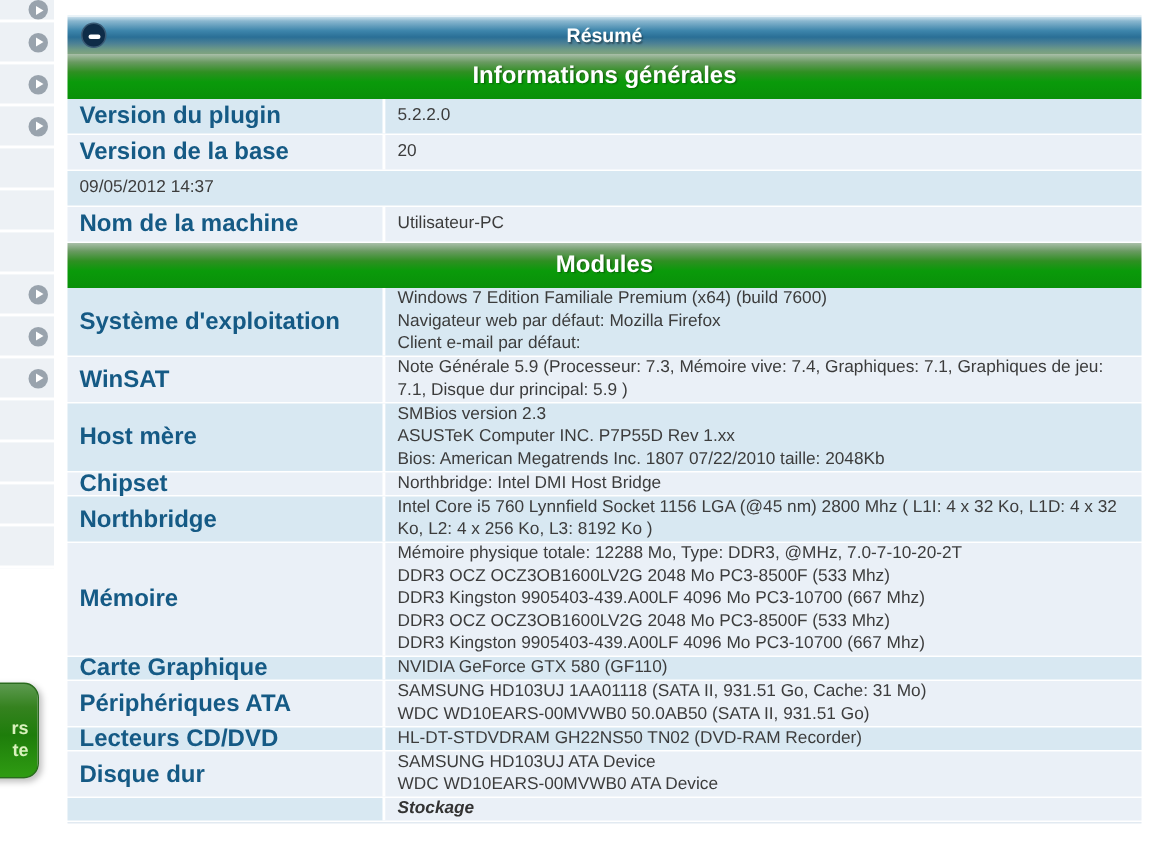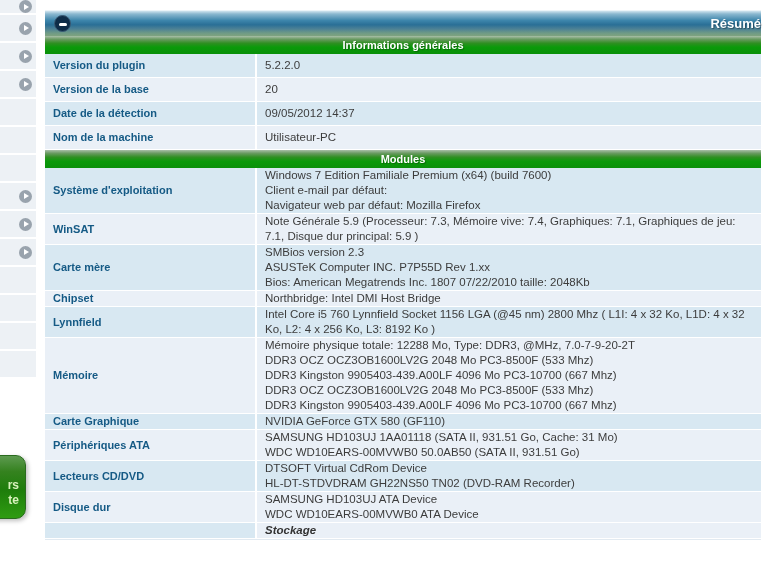--- a/index.html
+++ b/index.html
@@ -42,44 +42,44 @@
     box-shadow:2px 2px 4px rgba(0,0,0,0.25);
     color:#d9f2bd;font-weight:bold;font-size:12px;line-height:15px;
     text-align:right;padding:11px 6px 0 0;cursor:pointer;
   }
 
   
   .panel{position:absolute;left:45px;top:10px;width:716px;border-bottom:1px solid #e2eaf1;}
   .bar-blue{
     position:relative;height:26px;border-top:1px solid #eaf3f8;
     background:linear-gradient(180deg,#cfe3ee 0%,#8ab7cf 12%,#3d85ab 38%,#2a6f96 55%,#4d8195 72%,#6e9a86 88%,#7fa37f 100%);
-    display:flex;align-items:center;justify-content:flex-end;
+    display:flex;align-items:center;justify-content:center;
     color:#ffffff;font-weight:bold;font-size:13px;
     text-shadow:1px 1px 1px rgba(0,0,0,0.35);
   }
   .collapse-btn{
     position:absolute;left:9px;top:4px;width:17px;height:17px;border-radius:50%;
     background:#0e2c48;border:1px solid #3a5a74;cursor:pointer;
   }
   .collapse-btn::after{
     content:"";position:absolute;left:3.5px;top:6.5px;width:8px;height:3px;
     background:#ffffff;border-radius:1.5px;
   }
   .bar-green{
-    height:18px;
+    height:30px;
     background:linear-gradient(180deg,#a9bfa9 0%,#6a9a62 18%,#2f8f22 40%,var(--bright-green) 62%,#099009 100%);
     display:flex;align-items:center;justify-content:center;
-    color:#ffffff;font-weight:bold;font-size:11px;
+    color:#ffffff;font-weight:bold;font-size:16px;
     text-shadow:1px 1px 1px rgba(0,0,0,0.3);
   }
 
   .row{display:flex;border-bottom:1px solid #ffffff;}
   .cell-label{
     width:212px;flex:0 0 212px;padding:0 8px;border-right:2px solid #ffffff;
-    color:var(--label-text);font-weight:bold;font-size:11px;line-height:15px;
+    color:var(--label-text);font-weight:bold;font-size:16px;line-height:15px;
     display:flex;align-items:center;
   }
   .cell-value{flex:1;padding:0 8px;font-size:11.5px;color:var(--value-text);line-height:15px;}
   .s1 .cell-label,.s1 .cell-value{padding-top:4px;padding-bottom:4px;}
   .bg-a{background:var(--row-a);}
   .bg-b{background:var(--row-b);}
   .row.bold-value .cell-value{font-weight:bold;color:#333333;font-style:italic;}
 </style>
 </head>
 <body>
@@ -135,74 +135,73 @@
           <div>5.2.2.0</div>
         </div>
       </div>
       <div class="row s1">
         <div class="cell-label bg-b">Version de la base</div>
         <div class="cell-value bg-b">
           <div>20</div>
         </div>
       </div>
       <div class="row s1">
-        <div class="cell-label bg-a">Date de la détection</div>
         <div class="cell-value bg-a">
           <div>09/05/2012 14:37</div>
         </div>
       </div>
       <div class="row s1">
         <div class="cell-label bg-b">Nom de la machine</div>
         <div class="cell-value bg-b">
           <div>Utilisateur-PC</div>
         </div>
       </div>
     </div>
   <div class="bar-green">
     <span>Modules</span>
   </div>
   <div class="section-rows s2" id="sec1">
       <div class="row s2">
         <div class="cell-label bg-a">Système d'exploitation</div>
         <div class="cell-value bg-a">
           <div>Windows 7 Edition Familiale Premium (x64) (build 7600)</div>
+          <div>Navigateur web par défaut: Mozilla Firefox</div>
           <div>Client e-mail par défaut:</div>
-          <div>Navigateur web par défaut: Mozilla Firefox</div>
         </div>
       </div>
       <div class="row s2">
         <div class="cell-label bg-b">WinSAT</div>
         <div class="cell-value bg-b">
           <div>Note Générale 5.9 (Processeur: 7.3, Mémoire vive: 7.4, Graphiques: 7.1, Graphiques de jeu: 7.1, Disque dur principal: 5.9 )</div>
         </div>
       </div>
       <div class="row s2">
-        <div class="cell-label bg-a">Carte mère</div>
+        <div class="cell-label bg-a">Host mère</div>
         <div class="cell-value bg-a">
           <div>SMBios version 2.3</div>
           <div>ASUSTeK Computer INC. P7P55D Rev 1.xx</div>
           <div>Bios: American Megatrends Inc. 1807 07/22/2010 taille: 2048Kb</div>
         </div>
       </div>
       <div class="row s2">
         <div class="cell-label bg-b">Chipset</div>
         <div class="cell-value bg-b">
           <div>Northbridge: Intel DMI Host Bridge</div>
         </div>
       </div>
       <div class="row s2">
-        <div class="cell-label bg-a">Lynnfield</div>
+        <div class="cell-label bg-a">Northbridge</div>
         <div class="cell-value bg-a">
           <div>Intel Core i5 760 Lynnfield Socket 1156 LGA (@45 nm) 2800 Mhz ( L1I: 4 x 32 Ko, L1D: 4 x 32 Ko, L2: 4 x 256 Ko, L3: 8192 Ko )</div>
         </div>
       </div>
       <div class="row s2">
         <div class="cell-label bg-b">Mémoire</div>
         <div class="cell-value bg-b">
-          <div>Mémoire physique totale: 12288 Mo, Type: DDR3, @MHz, 7.0-7-9-20-2T</div>
+          <div>Mémoire physique totale: 12288 Mo, Type: DDR3, @MHz, 7.0-7-10-20-2T</div>
           <div>DDR3 OCZ OCZ3OB1600LV2G 2048 Mo PC3-8500F (533 Mhz)</div>
           <div>DDR3 Kingston 9905403-439.A00LF 4096 Mo PC3-10700 (667 Mhz)</div>
           <div>DDR3 OCZ OCZ3OB1600LV2G 2048 Mo PC3-8500F (533 Mhz)</div>
           <div>DDR3 Kingston 9905403-439.A00LF 4096 Mo PC3-10700 (667 Mhz)</div>
         </div>
       </div>
       <div class="row s2">
         <div class="cell-label bg-a">Carte Graphique</div>
         <div class="cell-value bg-a">
           <div>NVIDIA GeForce GTX 580 (GF110)</div>
@@ -211,21 +210,20 @@
       <div class="row s2">
         <div class="cell-label bg-b">Périphériques ATA</div>
         <div class="cell-value bg-b">
           <div>SAMSUNG HD103UJ 1AA01118 (SATA II, 931.51 Go, Cache: 31 Mo)</div>
           <div>WDC WD10EARS-00MVWB0 50.0AB50 (SATA II, 931.51 Go)</div>
         </div>
       </div>
       <div class="row s2">
         <div class="cell-label bg-a">Lecteurs CD/DVD</div>
         <div class="cell-value bg-a">
-          <div>DTSOFT Virtual CdRom Device</div>
           <div>HL-DT-STDVDRAM GH22NS50 TN02 (DVD-RAM Recorder)</div>
         </div>
       </div>
       <div class="row s2">
         <div class="cell-label bg-b">Disque dur</div>
         <div class="cell-value bg-b">
           <div>SAMSUNG HD103UJ ATA Device</div>
           <div>WDC WD10EARS-00MVWB0 ATA Device</div>
         </div>
       </div>

